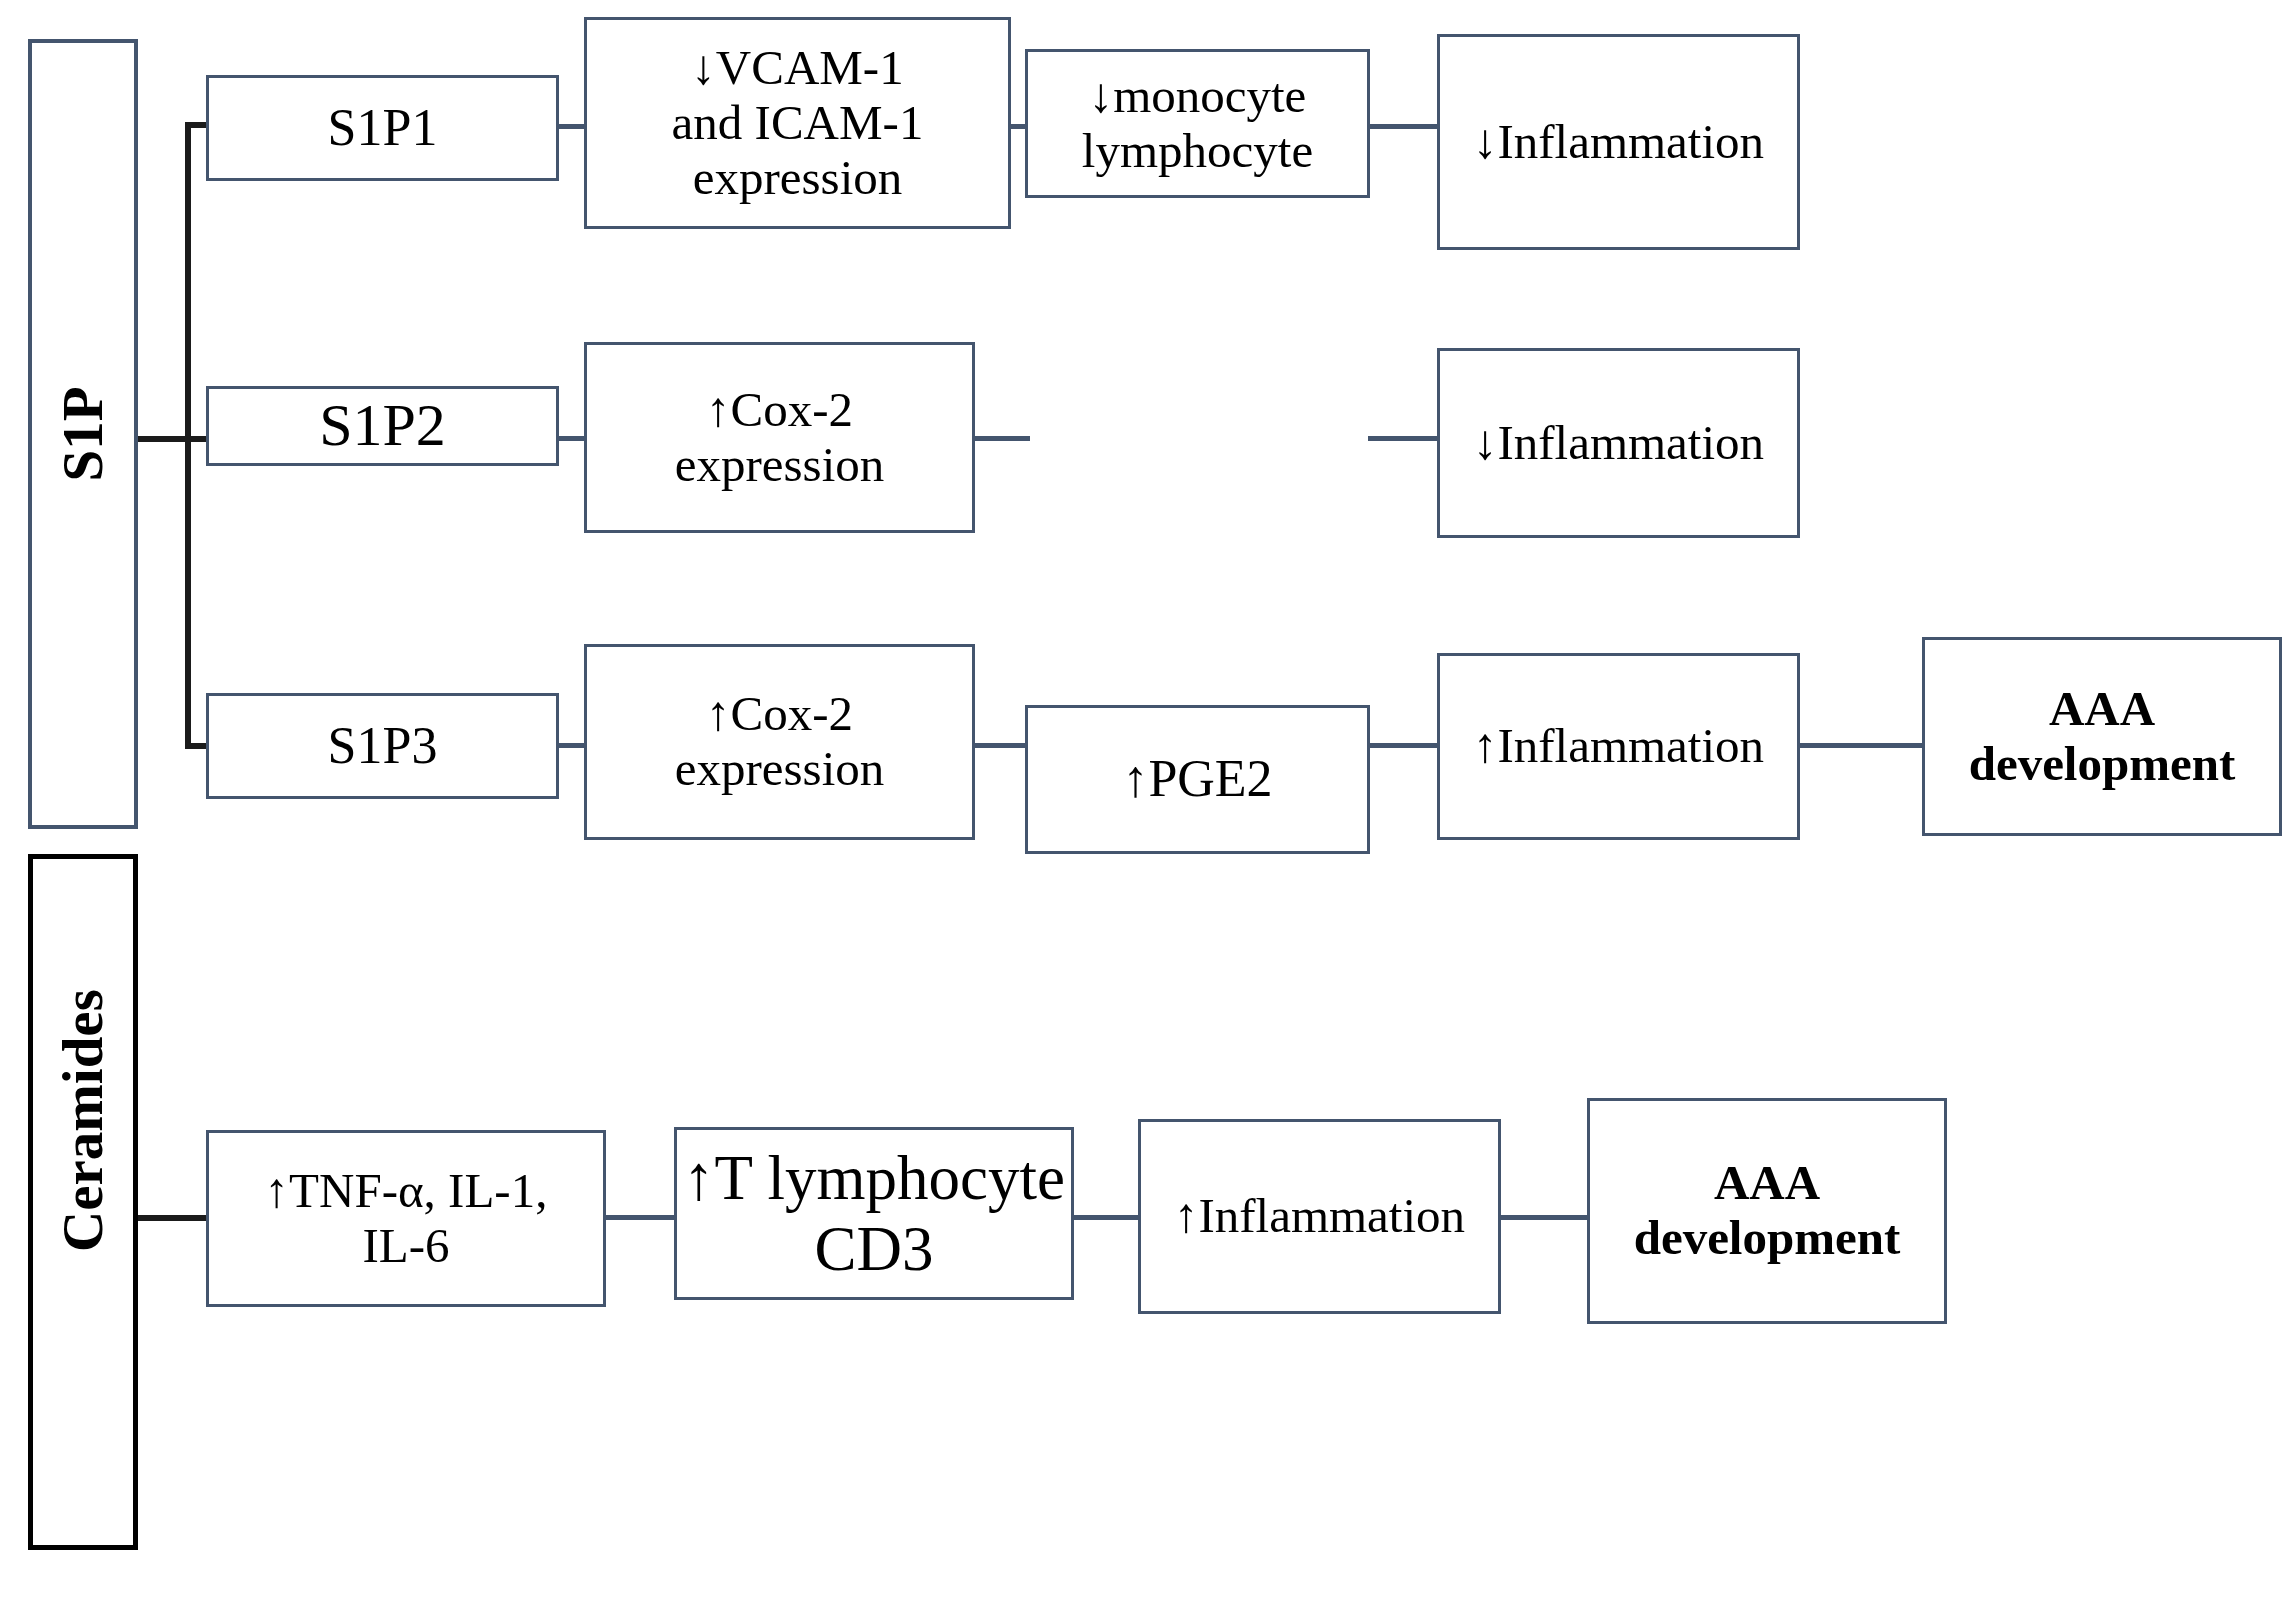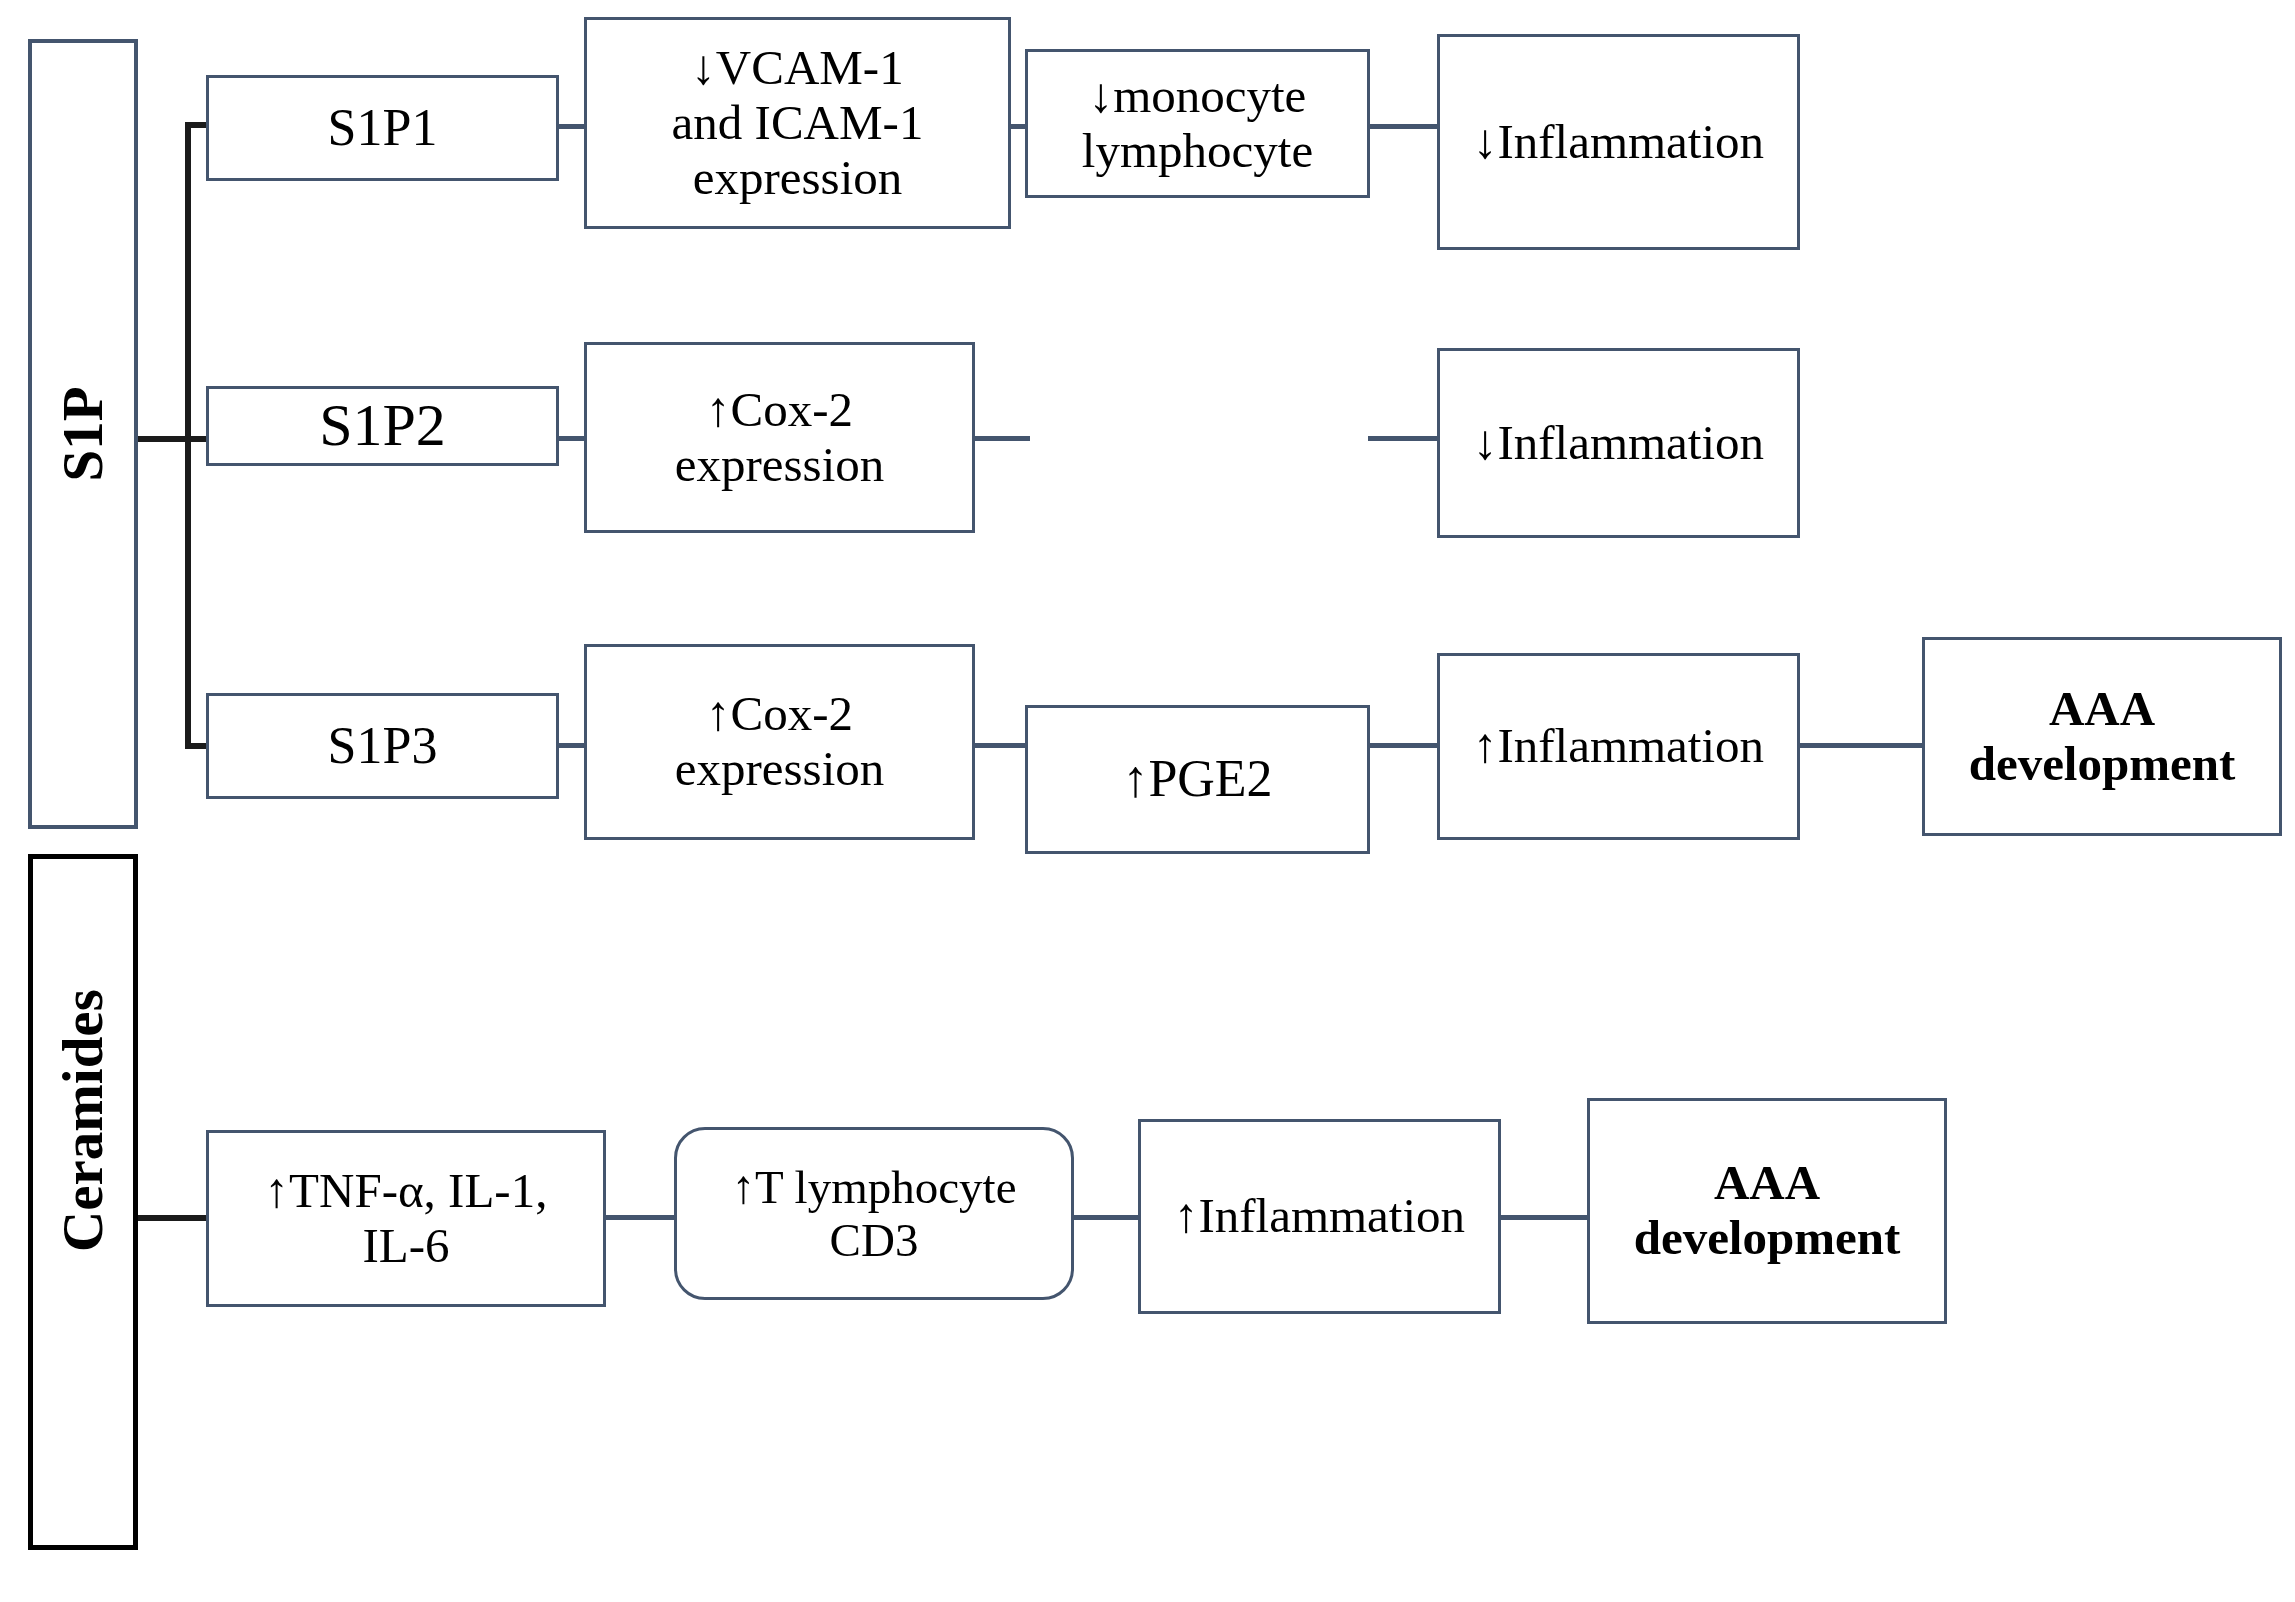--- a/index.html
+++ b/index.html
@@ -163,21 +163,21 @@
 development</span>
   </div>
 
   <div class="node" style="left:206px; top:1130px; width:400px; height:177px; font-size:49px;">
     <span class="txt">↑TNF-α, IL-1,
 IL-6</span>
   </div>
 
   <div class="conn h" style="left:603px; top:1215px; width:75px;"></div>
 
-  <div class="node" style="left:674px; top:1127px; width:400px; height:173px; font-size:47px;border-radius:31px;">
+  <div class="node" style="left:674px; top:1127px; width:400px; height:173px; font-size:63px;">
     <span class="txt">↑T lymphocyte
 CD3</span>
   </div>
 
   <div class="conn h" style="left:1071px; top:1215px; width:71px;"></div>
 
   <div class="node" style="left:1138px; top:1119px; width:363px; height:195px; font-size:49px;">
     <span class="txt">↑Inflammation</span>
   </div>
 

